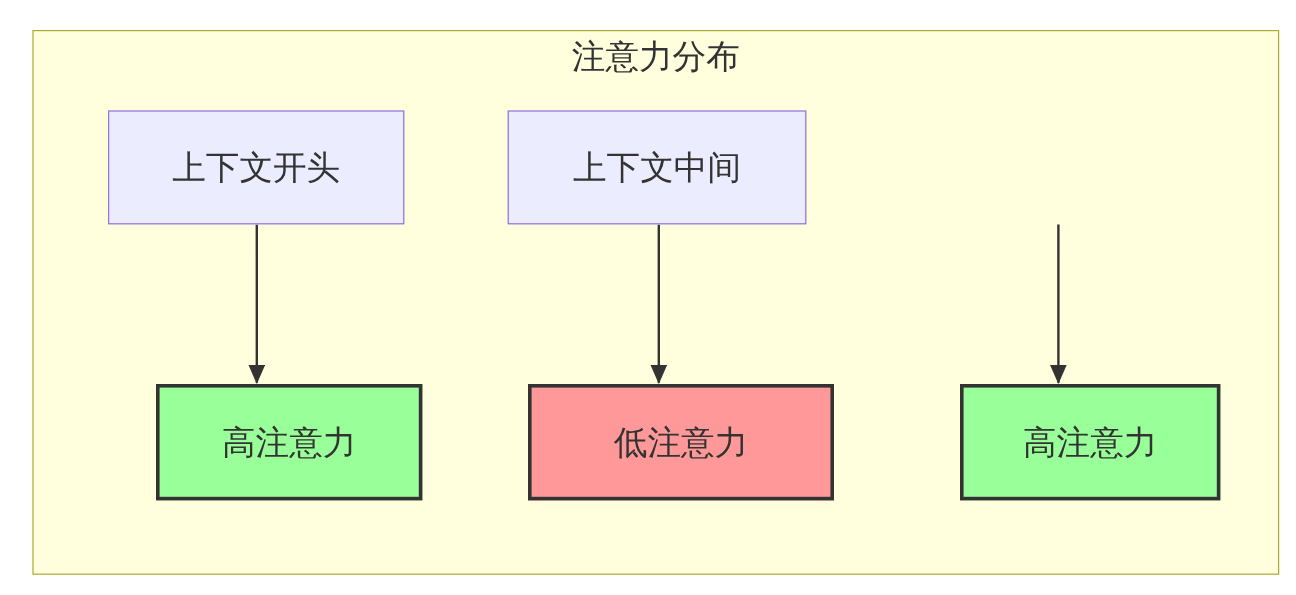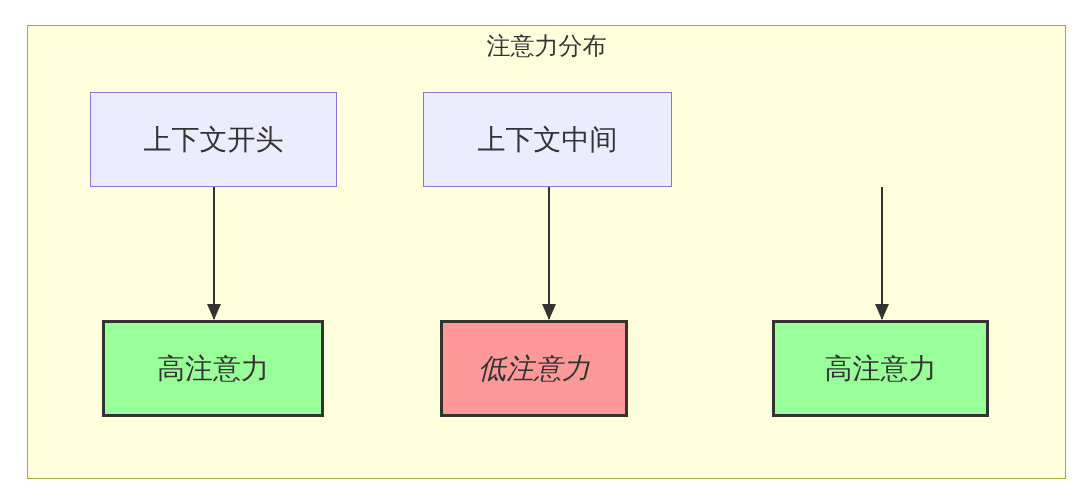--- a/index.html
+++ b/index.html
@@ -24,21 +24,21 @@
     background: #ffffde;
     border: 1.5px solid #aaaa33;
     box-sizing: border-box;
   }
   .diagram-title {
     position: absolute;
     top: 7px;
     left: 0;
     width: 100%;
     text-align: center;
-    font-size: 24px;
+    font-size: 28px;
     line-height: 1.1;
     color: #333333;
   }
   .node {
     position: absolute;
     display: flex;
     align-items: center;
     justify-content: center;
     box-sizing: border-box;
     font-size: 28px;
@@ -50,28 +50,28 @@
     background: #ececff;
     border: 1.5px solid #9370db;
     top: 66px;
     height: 95px;
   }
   .node-bottom {
     border: 3px solid #333333;
     top: 294px;
     height: 97px;
   }
-  .node-high { background: #99ff99; }
+  .node-high { background: #99ff99; margin-left: 28px; }
   .node-low  { background: #ff9999; }
 
   .node-a { left: 62px;  width: 247px; }
   .node-b { left: 395px; width: 249px; }
   .node-c { left: 729px; width: 249px; }
   .node-d { left: 74px;  width: 222px; }
-  .node-e { left: 412px; width: 188px; font-style: italic; }
+  .node-e { left: 412px; width: 255px; }
   .node-f { left: 744px; width: 217px; }
 
   .arrow-layer {
     position: absolute;
     left: 0;
     top: 0;
     width: 1039px;
     height: 454px;
     pointer-events: none;
   }

